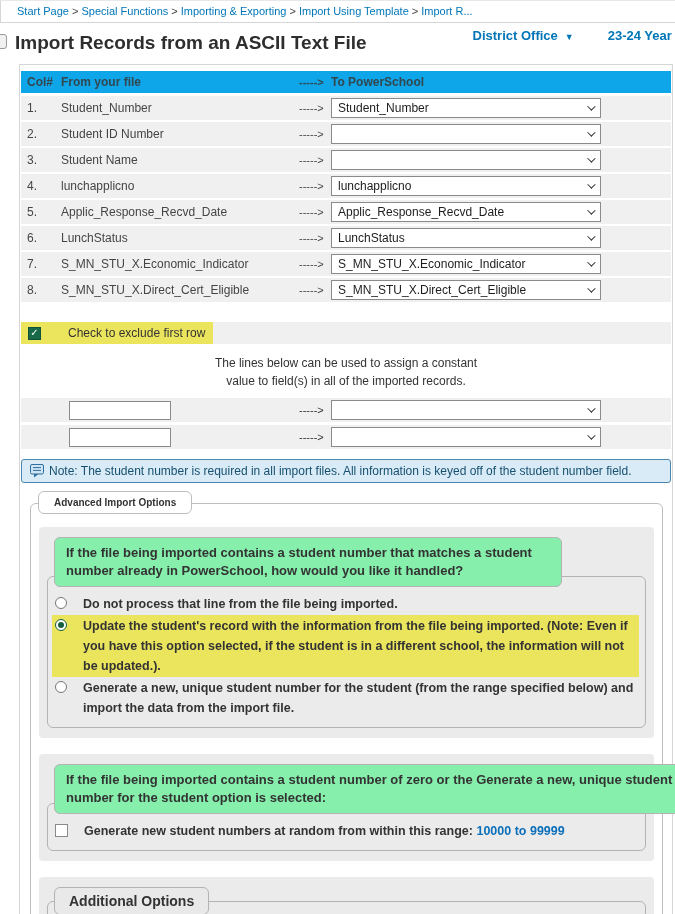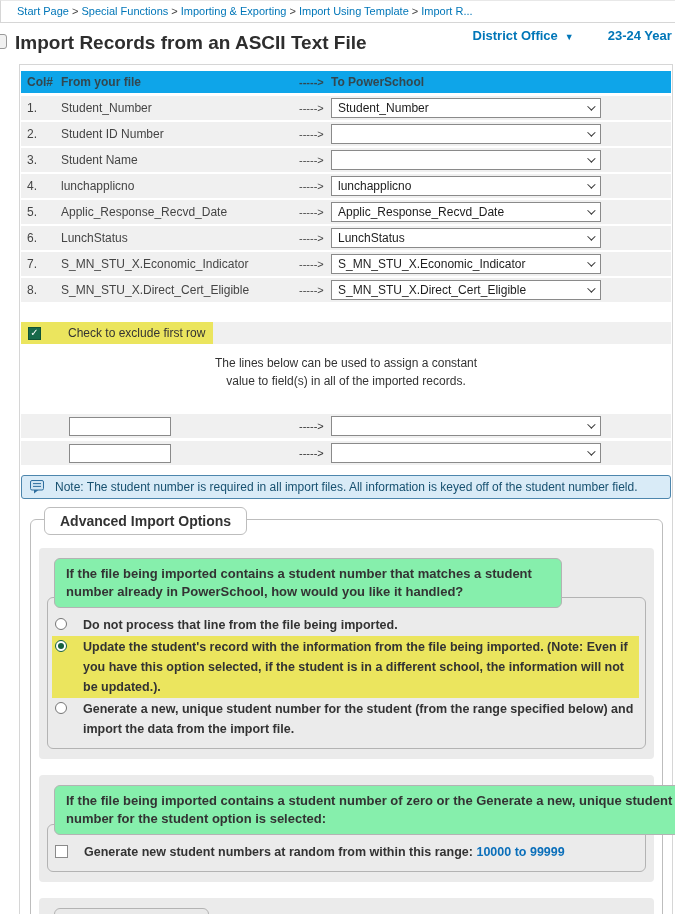--- a/index.html
+++ b/index.html
@@ -48,39 +48,39 @@
   }
   .chev { width:6px; height:6px; border-right:1.4px solid #333; border-bottom:1.4px solid #333; transform:rotate(45deg) translateY(-2px); flex-shrink:0; }
   
   .exclude-band { display:flex; align-items:center; height:22px; background:#f0f0f0; margin-top:20px; }
   .hl { display:flex; align-items:center; background:#ebe55e; height:22px; width:192px; padding-left:7px; }
   .cbox { width:13px; height:13px; border:1px solid #8a8a8a; background:#fff; flex-shrink:0; cursor:pointer;
           display:flex; align-items:center; justify-content:center; font-size:10px; line-height:10px; }
   .cbox.checked { background:#17694a; border-color:#0f5236; color:#fff; }
   .exclude-label { margin-left:27px; font-size:12px; color:#333; }
   
-  .const-text { text-align:center; font-size:12px; color:#333; line-height:18px; margin:10px 0 24px; }
+  .const-text { text-align:center; font-size:12px; color:#333; line-height:18px; margin:10px 0 8px; }
   .const-row { display:flex; align-items:center; height:24px; background:#f0f0f0; margin-bottom:3px; padding:0 6px; }
   .const-input-cell { width:272px; }
   .const-input { width:102px; height:19px; border:1px solid #8a8a8a; margin-left:42px; background:#fff; font-size:12px; padding:0 4px; }
   
   .note-box {
     margin:10px 0 6px; border:1px solid #4d86ad; background:#d9ebf7; border-radius:3px;
-    padding:4px 8px; display:flex; gap:10px; align-items:center;
+    padding:4px 8px; display:flex; gap:4px; align-items:center;
     color:#17506f; font-size:12px; height:24px;
   }
   
   .fieldset {
     margin:20px 8px 0 9px; border:1px solid #bdbdbd; border-radius:6px;
     padding:0 7px 10px; background:#fff;
   }
   .legend-box {
-    display:inline-block; position:relative; top:-13px; margin-left:6px;
+    display:inline-block; position:relative; top:-13px; 
     background:#fff; border:1px solid #bdbdbd; border-radius:6px;
-    padding:5px 15px; font-weight:bold; font-size:14px; color:#333;
+    padding:5px 15px; font-weight:bold; font-size:10px; color:#333;
   }
   .subpanel { background:#ebebeb; border-radius:4px; padding:10px 8px 10px; margin:0 1px 16px; }
   .subpanel:last-child { margin-bottom:0; }
   .qbox {
     position:relative; z-index:2; margin-left:7px;
     background:#86efac; border:1px solid #b3b3b3; border-radius:6px;
     padding:6px 11px; font-weight:bold; font-size:13px; line-height:18px; color:#333;
   }
   .qbox.w1 { width:508px; }
   .qbox.w2 { width:660px; }

